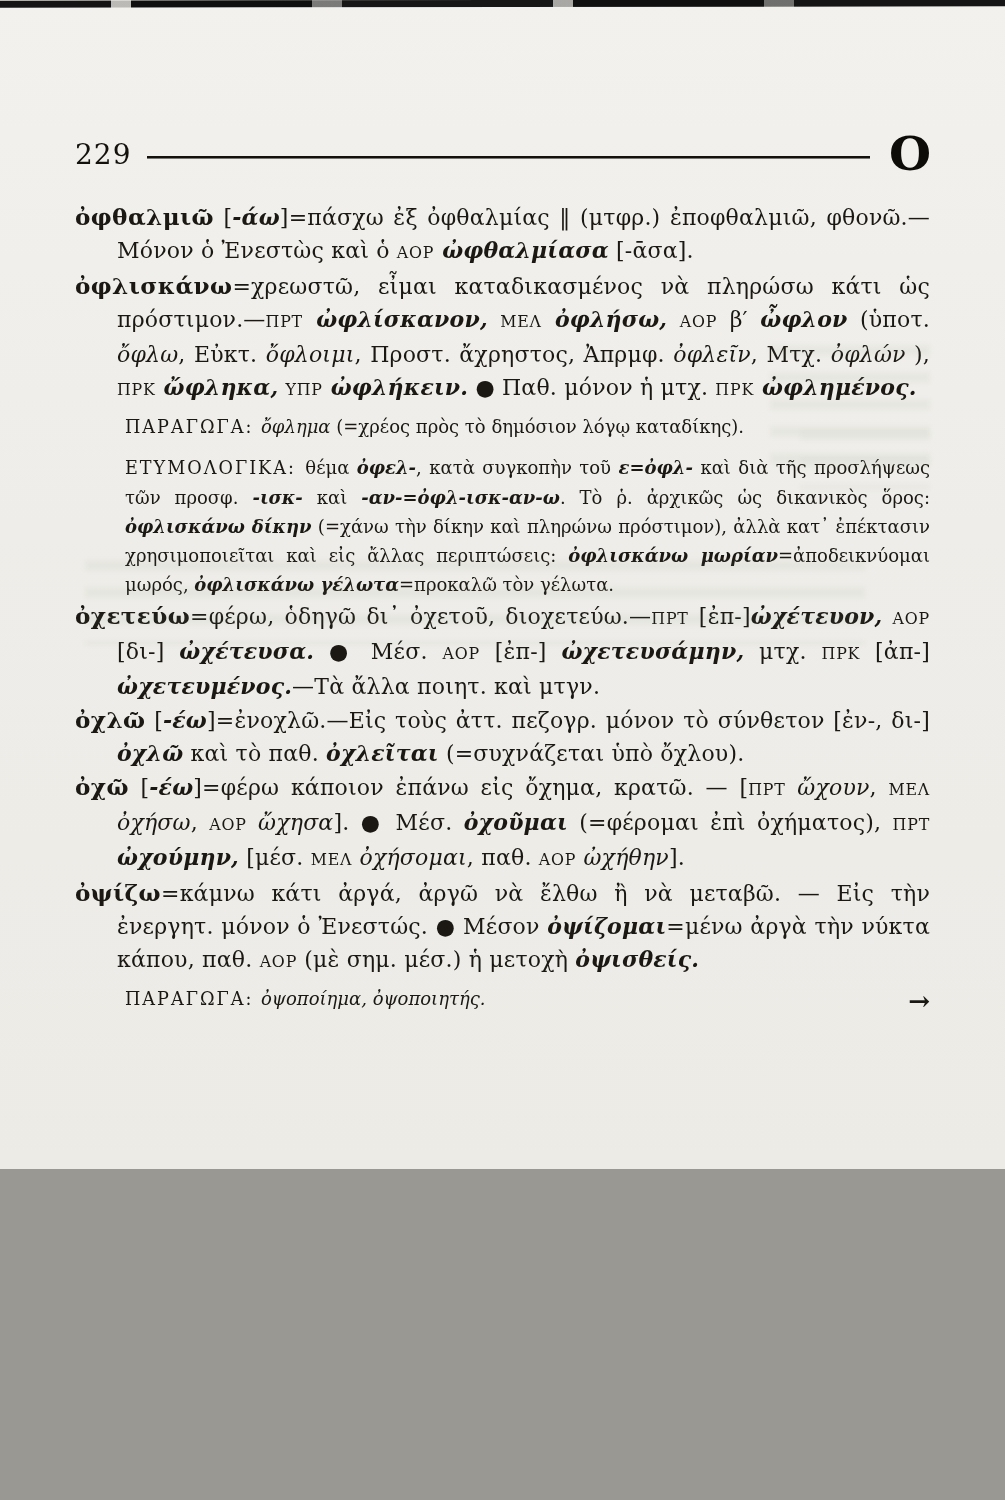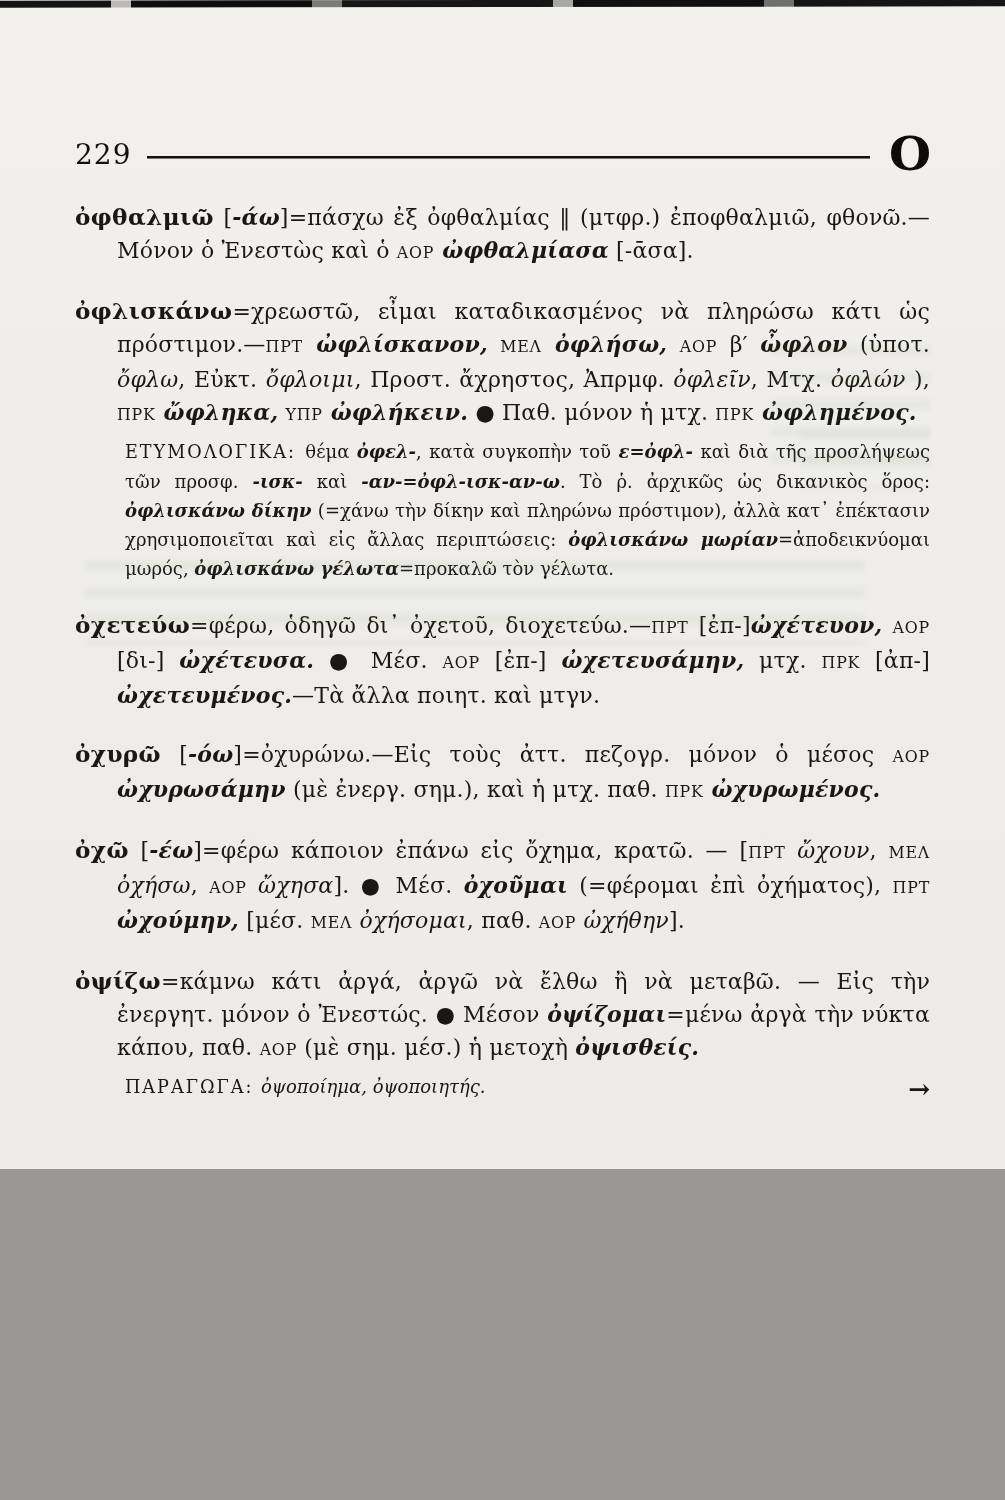--- a/index.html
+++ b/index.html
@@ -57,30 +57,29 @@
     margin-top:20px;
     text-align:justify;
   }
   p.entry{margin:0;}
   p.main{
     font-size:22px;
     line-height:33px;
     letter-spacing:.2px;
     padding-left:42px;
     text-indent:-42px;
-    margin-top:25px;
   }
   .content > p.entry:first-child{margin-top:14px;}
   p.derivatives, p.etymology, p.note{
     font-size:18px;
     line-height:29px;
     margin-left:50px;
     margin-top:6px;
   }
-  p.derivatives + p.etymology{margin-top:4px;}
+  p.derivatives + p.etymology{margin-top:11px;}
   .seg-h{font-weight:bold;font-size:1.05em;letter-spacing:.4px;}
   .seg-b{font-weight:bold;font-style:italic;}
   .seg-i{font-style:italic;}
   .seg-sc{font-size:.72em;letter-spacing:.8px;}
   .seg-lbl{letter-spacing:2px;font-size:.98em;}
   .seg-ar{
     float:right;
     font-weight:bold;
     font-size:1.45em;
     line-height:1;
@@ -110,23 +109,24 @@
 
   <header class="page-header">
     <span class="page-number">229</span>
     <span class="header-rule"></span>
     <span class="section-letter">O</span>
   </header>
 
   <main class="content" id="entries">
       <p class="entry main"><span class="seg-h">ὀφθαλμιῶ</span><span class="seg-n"> [</span><span class="seg-b">-άω</span><span class="seg-n">]=πάσχω ἐξ ὀφθαλμίας ‖ (μτφρ.) ἐποφθαλμιῶ, φθονῶ.—Μόνον ὁ Ἐνεστὼς καὶ ὁ </span><span class="seg-sc">ΑΟΡ</span><span class="seg-b"> ὠφθαλμίασα</span><span class="seg-n"> [-ᾱσα].</span></p>
       <p class="entry main"><span class="seg-h">ὀφλισκάνω</span><span class="seg-n">=χρεωστῶ, εἶμαι καταδικασμένος νὰ πληρώσω κάτι ὡς πρόστιμον.—</span><span class="seg-sc">ΠΡΤ</span><span class="seg-b"> ὠφλίσκανον,</span><span class="seg-n"> </span><span class="seg-sc">ΜΕΛ</span><span class="seg-b"> ὀφλήσω,</span><span class="seg-n"> </span><span class="seg-sc">ΑΟΡ</span><span class="seg-n"> β′ </span><span class="seg-b">ὦφλον</span><span class="seg-n"> (ὑποτ. </span><span class="seg-i">ὄφλω</span><span class="seg-n">, Εὐκτ. </span><span class="seg-i">ὄφλοιμι</span><span class="seg-n">, Προστ. ἄχρηστος, Ἀπρμφ. </span><span class="seg-i">ὀφλεῖν</span><span class="seg-n">, Μτχ. </span><span class="seg-i">ὀφλών</span><span class="seg-n"> ), </span><span class="seg-sc">ΠΡΚ</span><span class="seg-b"> ὤφληκα,</span><span class="seg-n"> </span><span class="seg-sc">ΥΠΡ</span><span class="seg-b"> ὠφλήκειν.</span><span class="seg-n"> ● Παθ. μόνον ἡ μτχ. </span><span class="seg-sc">ΠΡΚ</span><span class="seg-b"> ὠφλημένος.</span></p>
+      <p class="entry derivatives"><span class="seg-lbl">ΠΑΡΑΓΩΓΑ: </span><span class="seg-i">ὄφλημα</span><span class="seg-n"> (=χρέος πρὸς τὸ δημόσιον λόγῳ καταδίκης).</span></p>
       <p class="entry etymology"><span class="seg-lbl">ΕΤΥΜΟΛΟΓΙΚΑ: </span><span class="seg-n">θέμα </span><span class="seg-b">ὀφελ-</span><span class="seg-n">, κατὰ συγκοπὴν τοῦ </span><span class="seg-b">ε=ὀφλ-</span><span class="seg-n"> καὶ διὰ τῆς προσλήψεως τῶν προσφ. </span><span class="seg-b">-ισκ-</span><span class="seg-n"> καὶ </span><span class="seg-b">-αν-=ὀφλ-ισκ-αν-ω</span><span class="seg-n">. Τὸ ῥ. ἀρχικῶς ὡς δικανικὸς ὅρος: </span><span class="seg-b">ὀφλισκάνω δίκην</span><span class="seg-n"> (=χάνω τὴν δίκην καὶ πληρώνω πρόστιμον), ἀλλὰ κατ᾽ ἐπέκτασιν χρησιμοποιεῖται καὶ εἰς ἄλλας περιπτώσεις: </span><span class="seg-b">ὀφλισκάνω μωρίαν</span><span class="seg-n">=ἀποδεικνύομαι μωρός, </span><span class="seg-b">ὀφλισκάνω γέλωτα</span><span class="seg-n">=προκαλῶ τὸν γέλωτα.</span></p>
       <p class="entry main"><span class="seg-h">ὀχετεύω</span><span class="seg-n">=φέρω, ὁδηγῶ δι᾽ ὀχετοῦ, διοχετεύω.—</span><span class="seg-sc">ΠΡΤ</span><span class="seg-n"> [ἐπ-]</span><span class="seg-b">ὠχέτευον,</span><span class="seg-n"> </span><span class="seg-sc">ΑΟΡ</span><span class="seg-n"> [δι-] </span><span class="seg-b">ὠχέτευσα.</span><span class="seg-n"> ● Μέσ. </span><span class="seg-sc">ΑΟΡ</span><span class="seg-n"> [ἐπ-] </span><span class="seg-b">ὠχετευσάμην,</span><span class="seg-n"> μτχ. </span><span class="seg-sc">ΠΡΚ</span><span class="seg-n"> [ἀπ-] </span><span class="seg-b">ὠχετευμένος.</span><span class="seg-n">—Τὰ ἄλλα ποιητ. καὶ μτγν.</span></p>
-      <p class="entry main"><span class="seg-h">ὀχυρῶ</span><span class="seg-n"> [</span><span class="seg-b">-όω</span><span class="seg-n">]=ὀχυρώνω.—Εἰς τοὺς ἀττ. πεζογρ. μόνον ὁ μέσος </span><span class="seg-sc">ΑΟΡ</span><span class="seg-b"> ὠχυρωσάμην</span><span class="seg-n"> (μὲ ἐνεργ. σημ.), καὶ ἡ μτχ. παθ. </span><span class="seg-sc">ΠΡΚ</span><span class="seg-b"> ὠχυρωμένος.</span></p>
+      <p class="entry main"><span class="seg-h">ὀχλῶ</span><span class="seg-n"> [</span><span class="seg-b">-έω</span><span class="seg-n">]=ἐνοχλῶ.—Εἰς τοὺς ἀττ. πεζογρ. μόνον τὸ σύνθετον [ἐν-, δι-] </span><span class="seg-b">ὀχλῶ</span><span class="seg-n"> καὶ τὸ παθ. </span><span class="seg-b">ὀχλεῖται</span><span class="seg-n"> (=συχνάζεται ὑπὸ ὄχλου).</span></p>
       <p class="entry main"><span class="seg-h">ὀχῶ</span><span class="seg-n"> [</span><span class="seg-b">-έω</span><span class="seg-n">]=φέρω κάποιον ἐπάνω εἰς ὄχημα, κρατῶ. — [</span><span class="seg-sc">ΠΡΤ</span><span class="seg-i"> ὤχουν</span><span class="seg-n">, </span><span class="seg-sc">ΜΕΛ</span><span class="seg-i"> ὀχήσω</span><span class="seg-n">, </span><span class="seg-sc">ΑΟΡ</span><span class="seg-i"> ὤχησα</span><span class="seg-n">]. ● Μέσ. </span><span class="seg-b">ὀχοῦμαι</span><span class="seg-n"> (=φέρομαι ἐπὶ ὀχήματος), </span><span class="seg-sc">ΠΡΤ</span><span class="seg-b"> ὠχούμην,</span><span class="seg-n"> [μέσ. </span><span class="seg-sc">ΜΕΛ</span><span class="seg-i"> ὀχήσομαι</span><span class="seg-n">, παθ. </span><span class="seg-sc">ΑΟΡ</span><span class="seg-i"> ὠχήθην</span><span class="seg-n">].</span></p>
       <p class="entry main"><span class="seg-h">ὀψίζω</span><span class="seg-n">=κάμνω κάτι ἀργά, ἀργῶ νὰ ἔλθω ἢ νὰ μεταβῶ. — Εἰς τὴν ἐνεργητ. μόνον ὁ Ἐνεστώς. ● Μέσον </span><span class="seg-b">ὀψίζομαι</span><span class="seg-n">=μένω ἀργὰ τὴν νύκτα κάπου, παθ. </span><span class="seg-sc">ΑΟΡ</span><span class="seg-n"> (μὲ σημ. μέσ.) ἡ μετοχὴ </span><span class="seg-b">ὀψισθείς.</span></p>
       <p class="entry derivatives"><span class="seg-lbl">ΠΑΡΑΓΩΓΑ: </span><span class="seg-ar">→</span><span class="seg-i">ὀψοποίημα, ὀψοποιητής.</span></p>
     </main>
 
   <div class="smudge sm1"></div>
   <div class="smudge sm2"></div>
   <div class="smudge sm3"></div>
   <div class="smudge sm4"></div>
   <div class="smudge sm5"></div>

